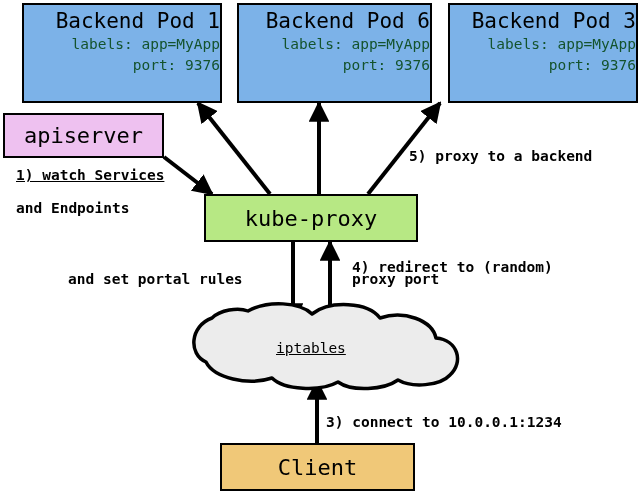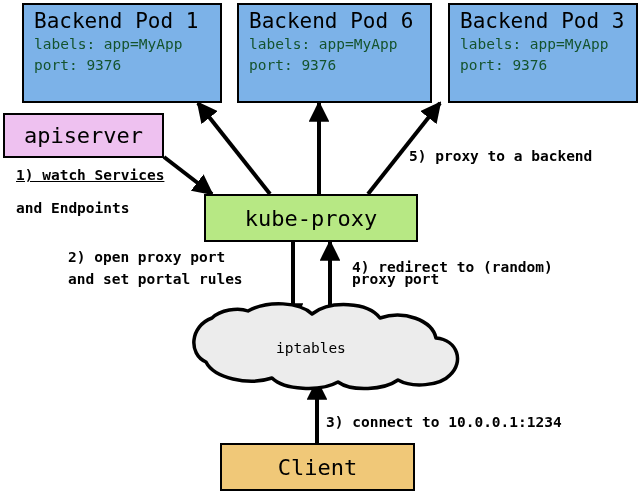--- a/index.html
+++ b/index.html
@@ -24,20 +24,21 @@
     pointer-events: none;
   }
   .node {
     position: absolute;
     box-sizing: border-box;
     border: 2px solid #000000;
     font-family: "DejaVu Sans Mono", "Liberation Mono", monospace;
   }
   .pod {
     padding: 3px 0 2px 10px;
+    text-align: right;
   }
   .pod-title {
     font-size: 21px;
     line-height: 26px;
     color: #000000;
     letter-spacing: 0px;
     white-space: nowrap;
   }
   .pod-line {
     font-size: 14.5px;
@@ -63,20 +64,21 @@
     line-height: 20px;
     color: #000000;
     white-space: pre;
   }
   .cloud-text {
     position: absolute;
     font-family: "DejaVu Sans Mono", "Liberation Mono", monospace;
     font-size: 14.5px;
     color: #000000;
     white-space: nowrap;
+    text-decoration: underline;
   }
 </style>
 </head>
 <body>
 
 <div id="canvas">
 
   <svg class="edges" viewBox="0 0 640 494">
     <defs>
       <marker id="arrow" viewBox="0 0 10 10" refX="9" refY="5" markerWidth="5.2" markerHeight="5.2" orient="auto-start-reverse">
@@ -141,21 +143,20 @@
 
   <div class="cloud-text" style="left:276px; top:340px;">iptables</div>
 
   <div class="node" style="left:220px; top:443px; width:195px; height:48px; background:#f0c878;">
     <div class="boxlabel">Client</div>
   </div>
 
   <div class="anno" style="left:16px; top:165px;text-decoration:underline;">1) watch Services</div>
   <div class="anno" style="left:16px; top:198px;">and Endpoints</div>
 
-  <div class="anno" style="left:68px; top:247px;">2) open proxy port</div>
   <div class="anno" style="left:68px; top:269px;">and set portal rules</div>
 
   <div class="anno" style="left:326px; top:412px;">3) connect to 10.0.0.1:1234</div>
 
   <div class="anno" style="left:352px; top:247px;margin-top:10px;">4) redirect to (random)</div>
   <div class="anno" style="left:352px; top:269px;">proxy port</div>
 
   <div class="anno" style="left:409px; top:146px;">5) proxy to a backend</div>
 
 </div>

